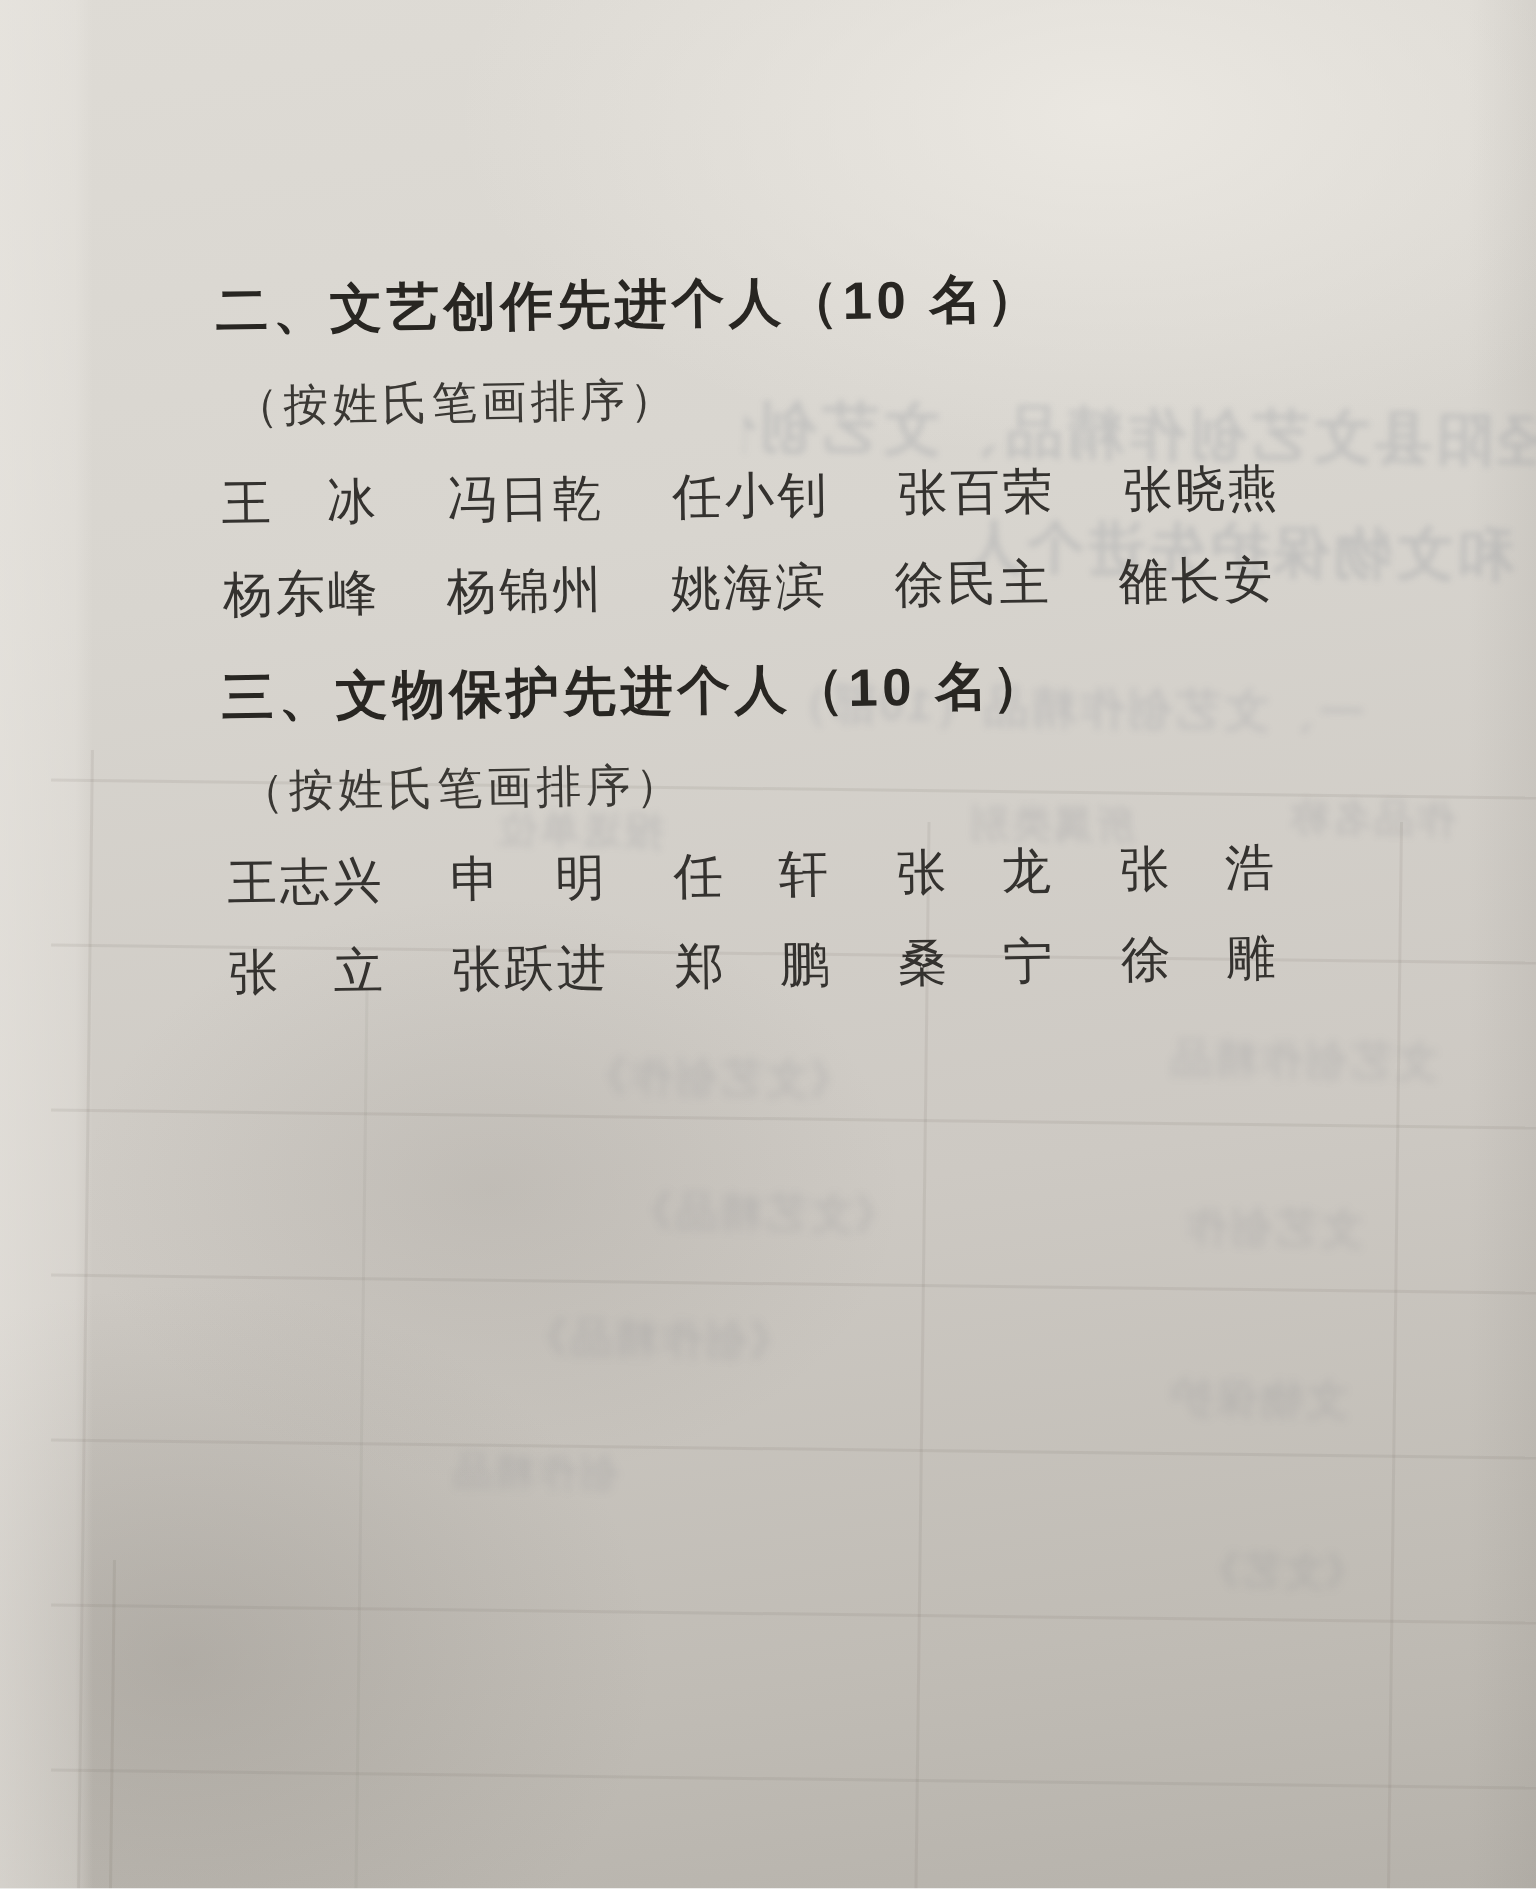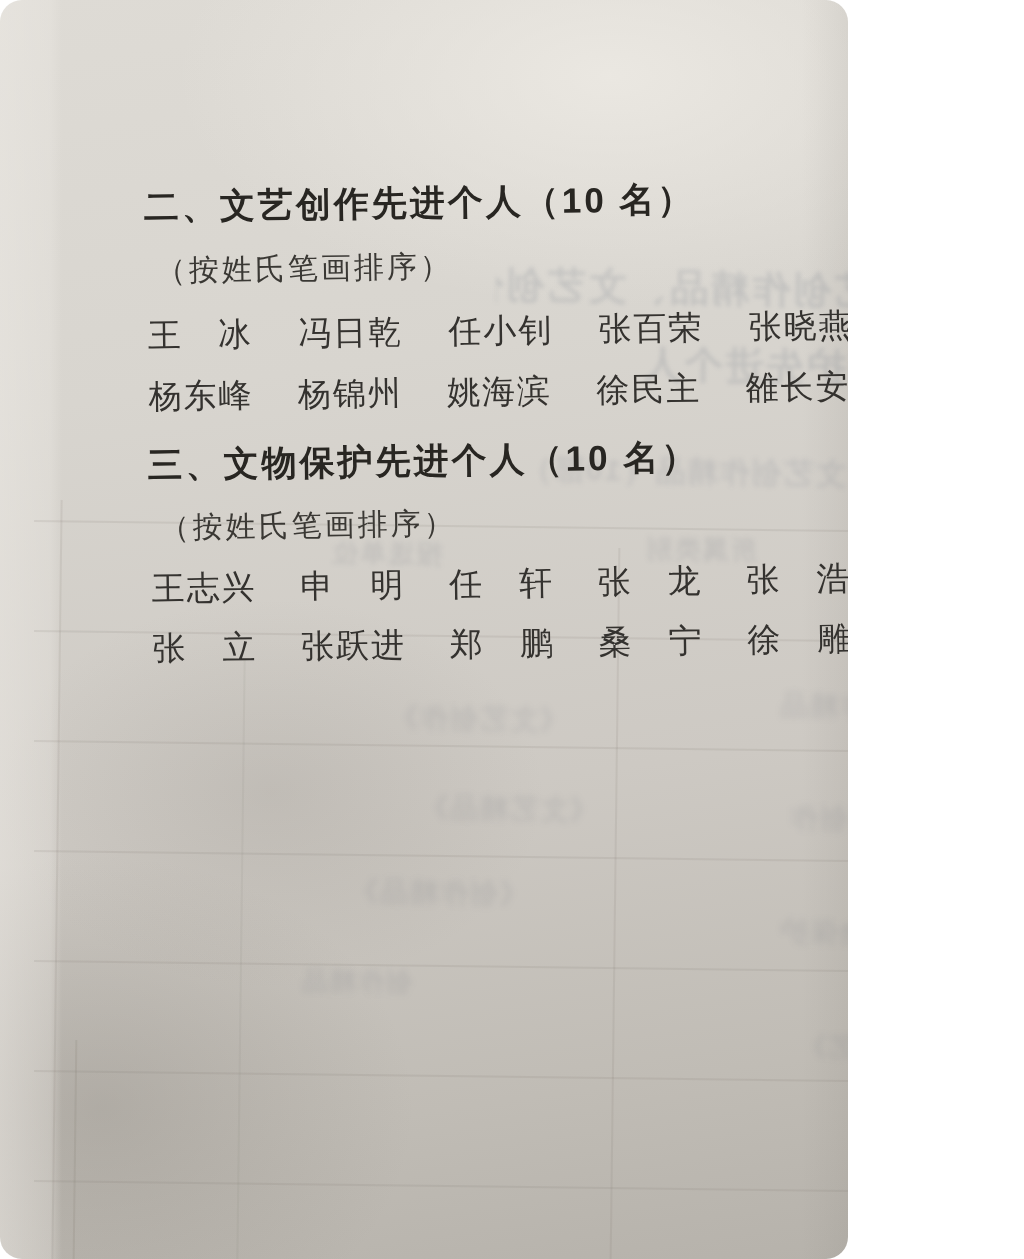--- a/index.html
+++ b/index.html
@@ -7,31 +7,30 @@
     padding: 0;
     width: 1024px;
     height: 1259px;
     overflow: hidden;
     font-family: "Liberation Sans", sans-serif;
   }
 
   
   .photo {
     position: relative;
-    width: 848px;
+    width: 1024px;
     height: 1259px;
     background:
       linear-gradient(90deg, rgba(236,233,228,0.55) 0px, rgba(236,233,228,0.35) 50px, rgba(236,233,228,0) 62px),
       linear-gradient(270deg, rgba(118,113,106,0.10) 0px, rgba(118,113,106,0) 46px),
       radial-gradient(ellipse 620px 330px at 72% 6%, rgba(236,233,227,0.9) 0%, rgba(236,233,227,0) 70%),
       radial-gradient(ellipse 420px 300px at 32% 63%, rgba(138,133,126,0.20) 0%, rgba(138,133,126,0) 65%),
       radial-gradient(ellipse 520px 420px at 12% 88%, rgba(128,123,116,0.28) 0%, rgba(128,123,116,0) 60%),
       linear-gradient(172deg, #dedbd5 0%, #d8d5cf 30%, #cdc9c3 62%, #c0bcb5 85%, #b6b2ab 100%);
     overflow: hidden;
-    border-radius: 22px;
   }
 
   
   .bleed { position: absolute; inset: 0; pointer-events: none; }
 
   .bleed-title {
     position: absolute;
     font-weight: 700;
     color: rgba(104,110,126,0.34);
     filter: blur(2px);

